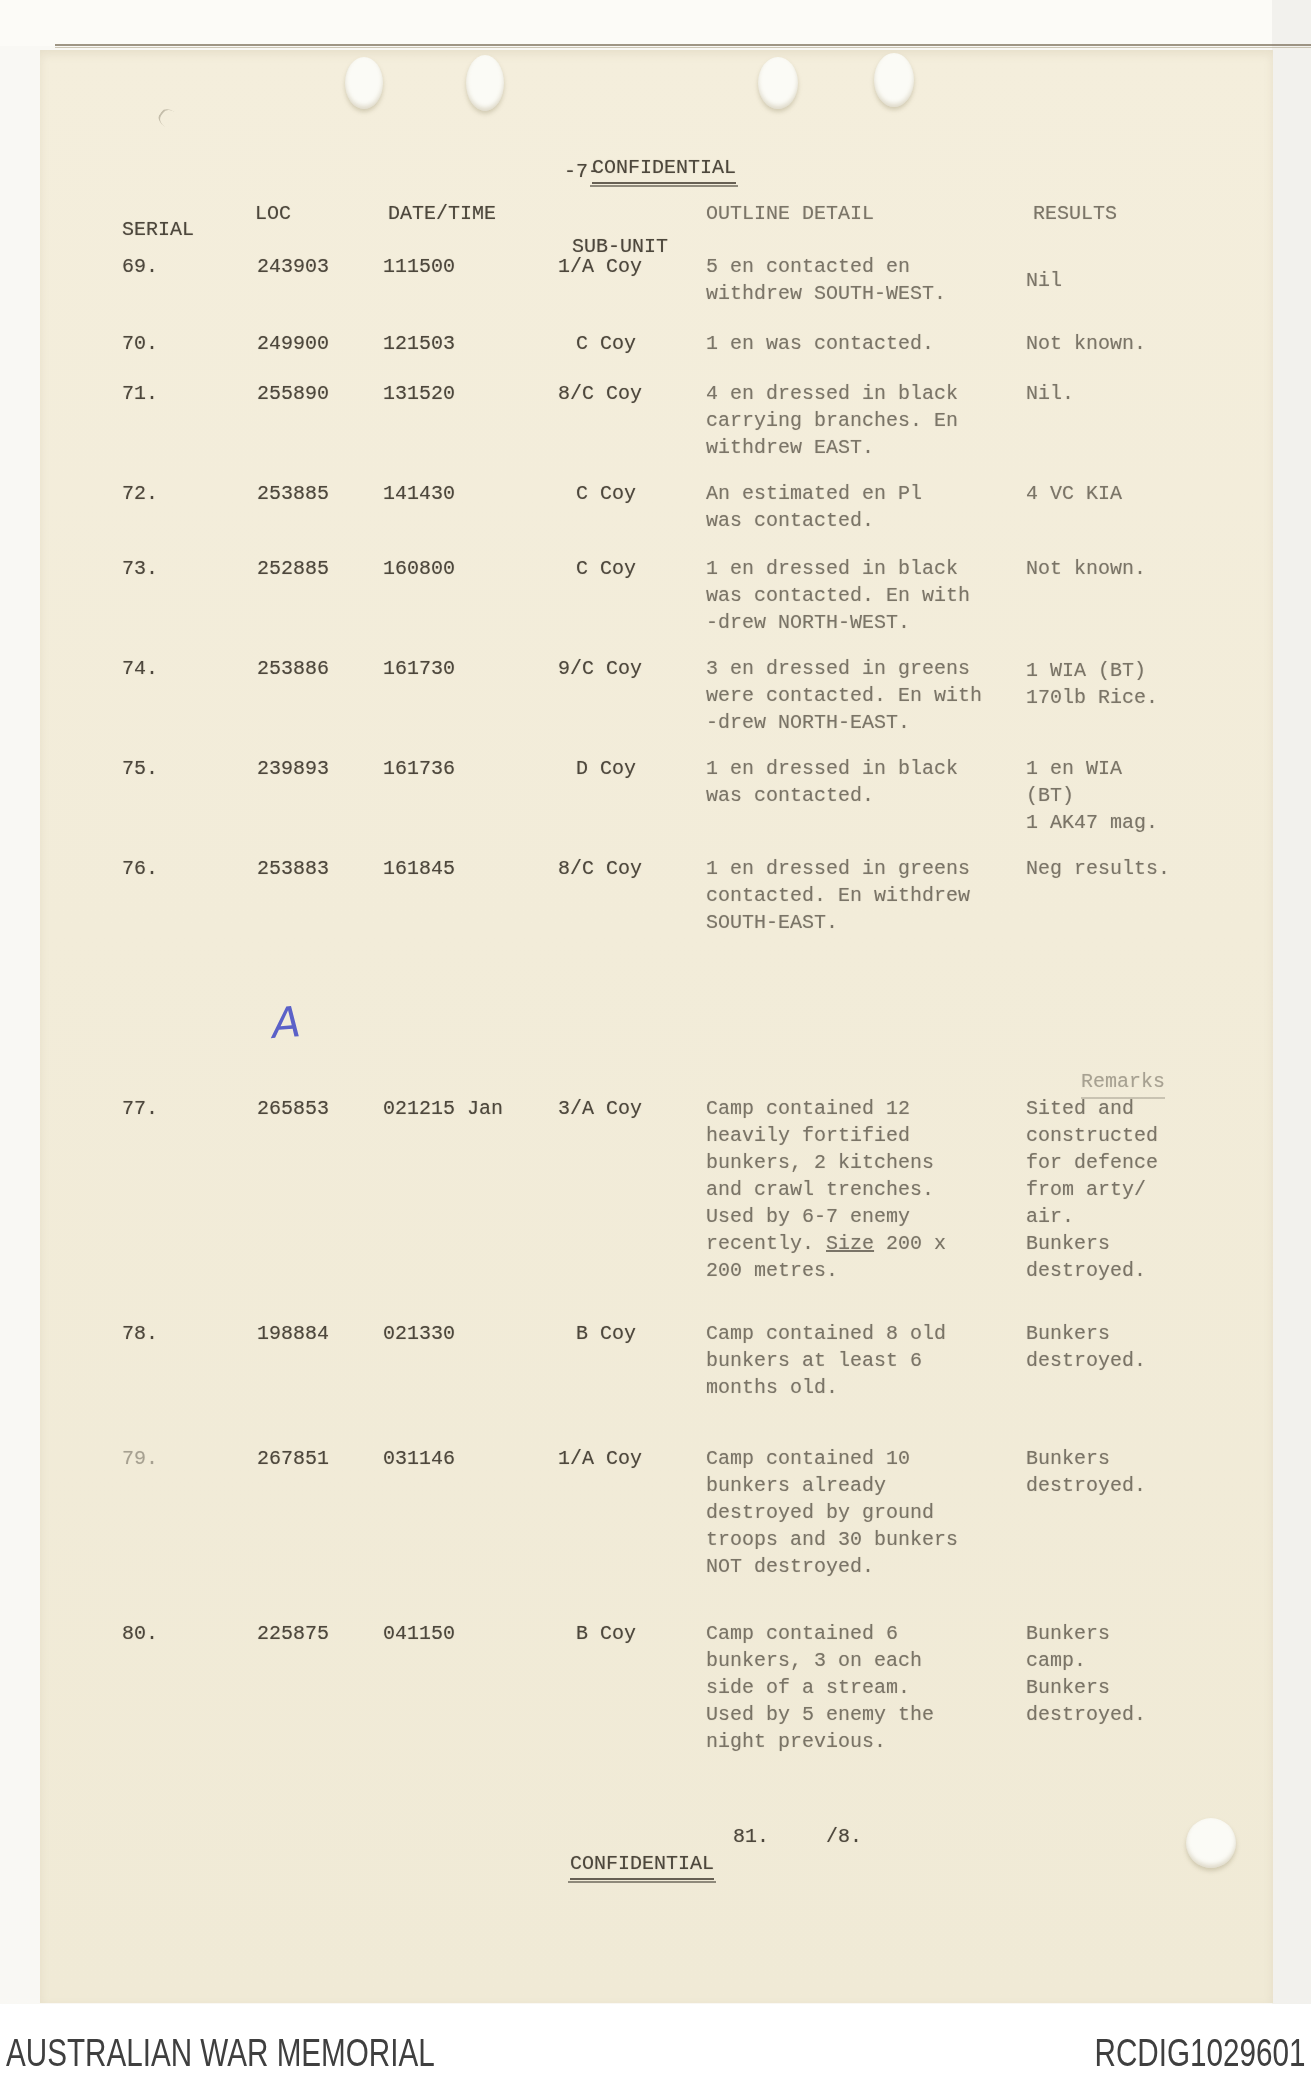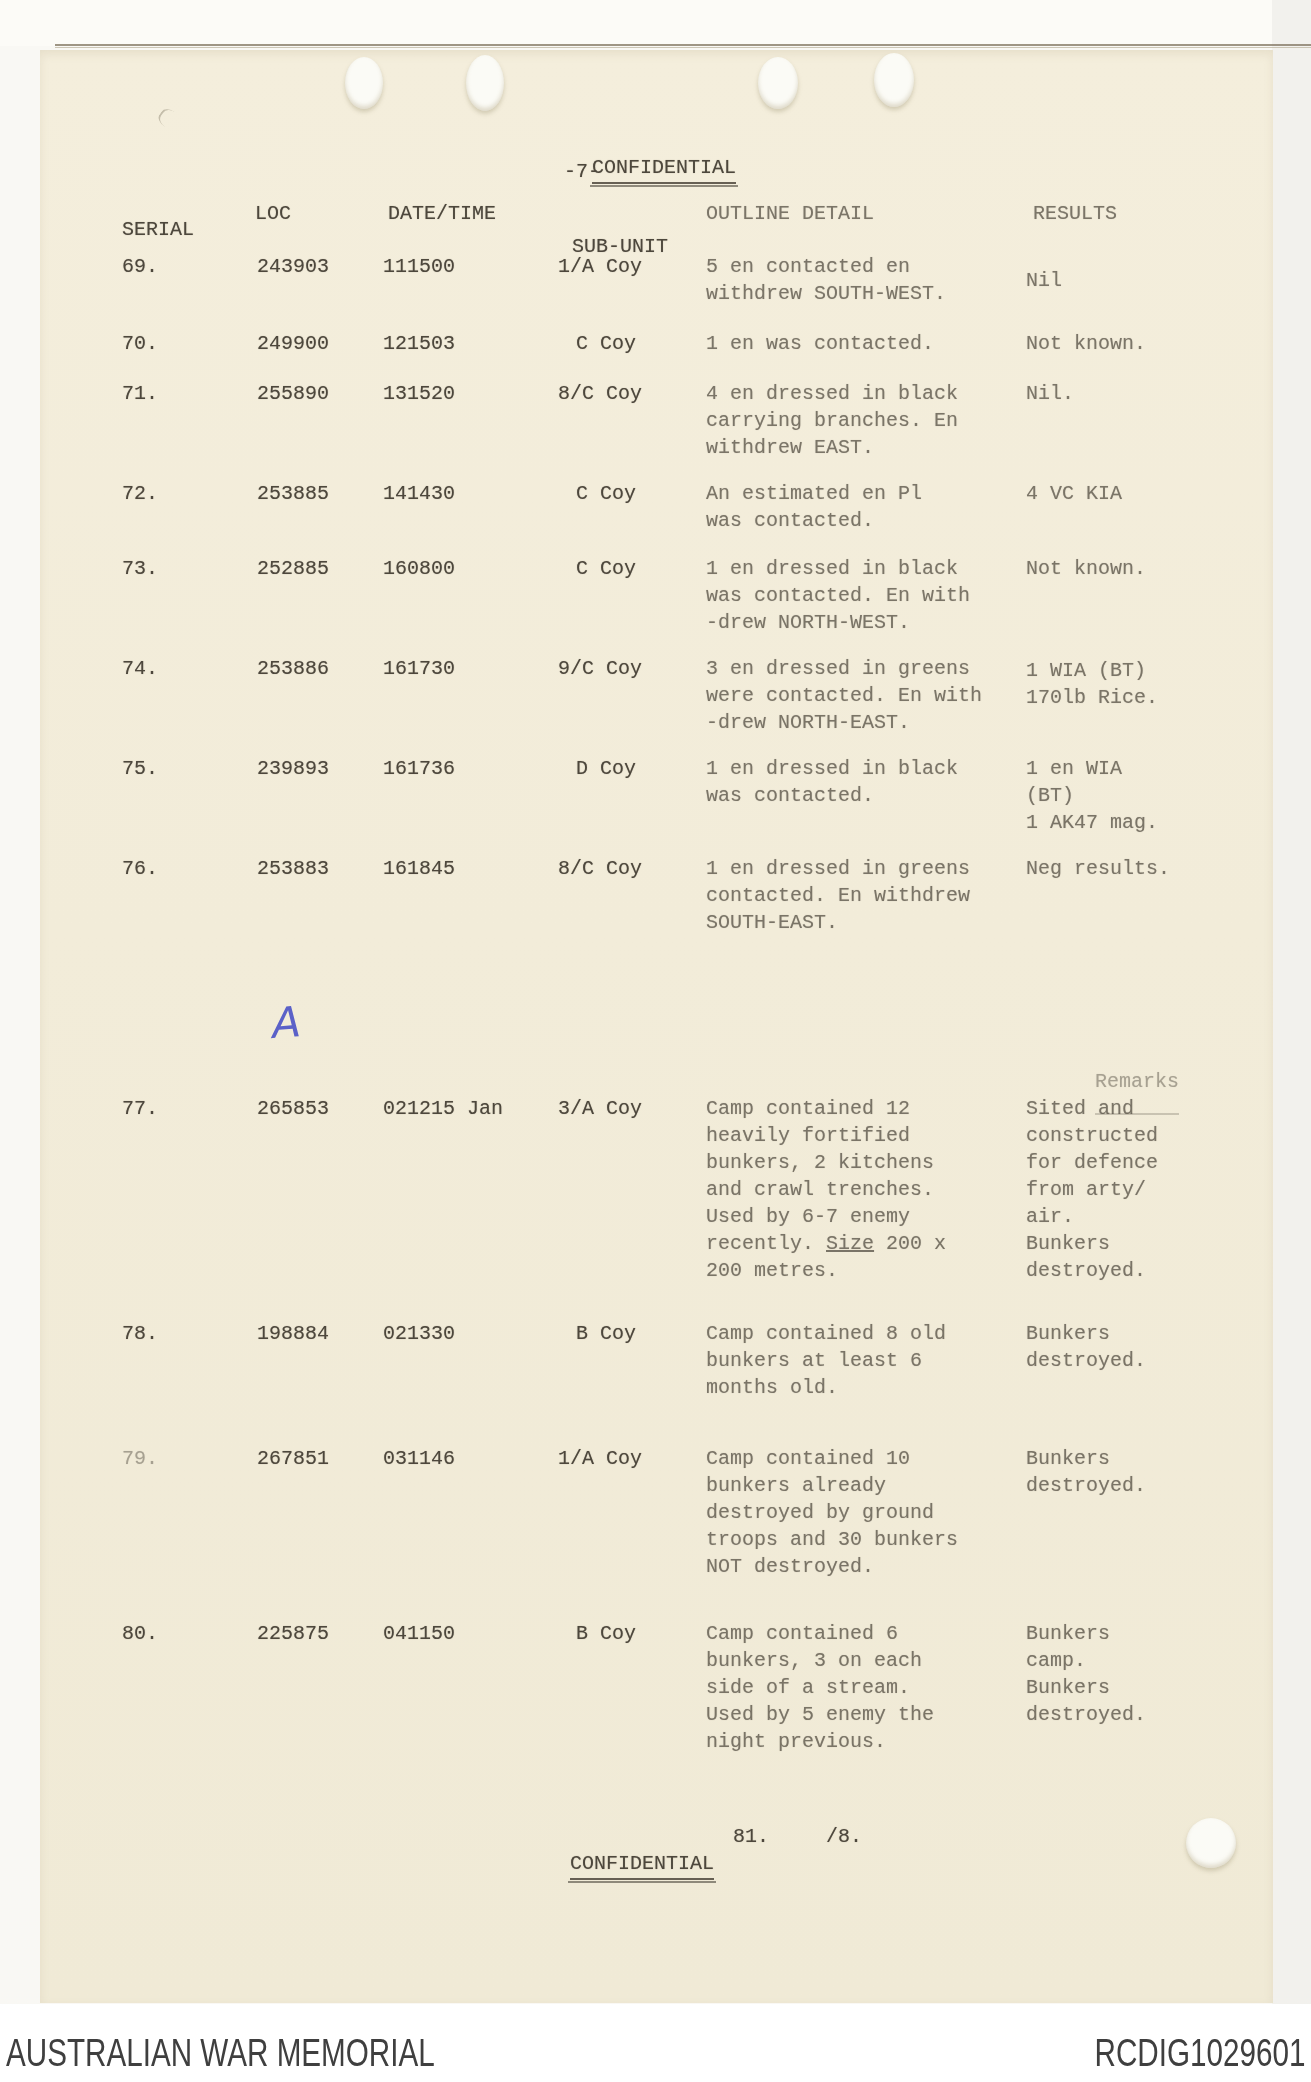--- a/index.html
+++ b/index.html
@@ -27,21 +27,21 @@
   .pencil-mark{position:absolute;left:118px;top:62px;width:26px;height:18px;
     border-left:2px solid rgba(110,100,80,.35);transform:rotate(35deg);border-radius:40%;}
 
   
   .tw{position:absolute;color:#4d473c;font-size:20px;line-height:27px;white-space:pre;
       text-shadow:0 0 1px rgba(77,71,60,.45);}
   .faint{opacity:.45;}
   .soft{opacity:.72;}
   .ul-dbl{position:relative;display:inline-block;border-bottom:2px solid rgba(77,71,60,.85);padding-bottom:1px;}
   .ul-dbl::after{content:"";position:absolute;left:-2px;right:-2px;bottom:-5px;border-bottom:2px solid rgba(77,71,60,.6);}
-  .ul-one{display:inline-block;border-bottom:2px solid rgba(77,71,60,.55);padding-bottom:18px;margin-left:14px;}
+  .ul-one{display:inline-block;border-bottom:2px solid rgba(77,71,60,.55);padding-bottom:2px;}
   .u-size{text-decoration:underline;}
 
   .annotation-a{
     position:absolute;left:232px;top:948px;font-family:"DejaVu Sans",sans-serif;
     font-size:42px;color:#4149c6;transform:rotate(-4deg);opacity:.85;font-style:italic;
   }
 
   
   .scan-footer{position:absolute;left:0;top:2004px;width:1311px;height:78px;background:#ffffff;}
   .scan-footer .awm,.scan-footer .id{

